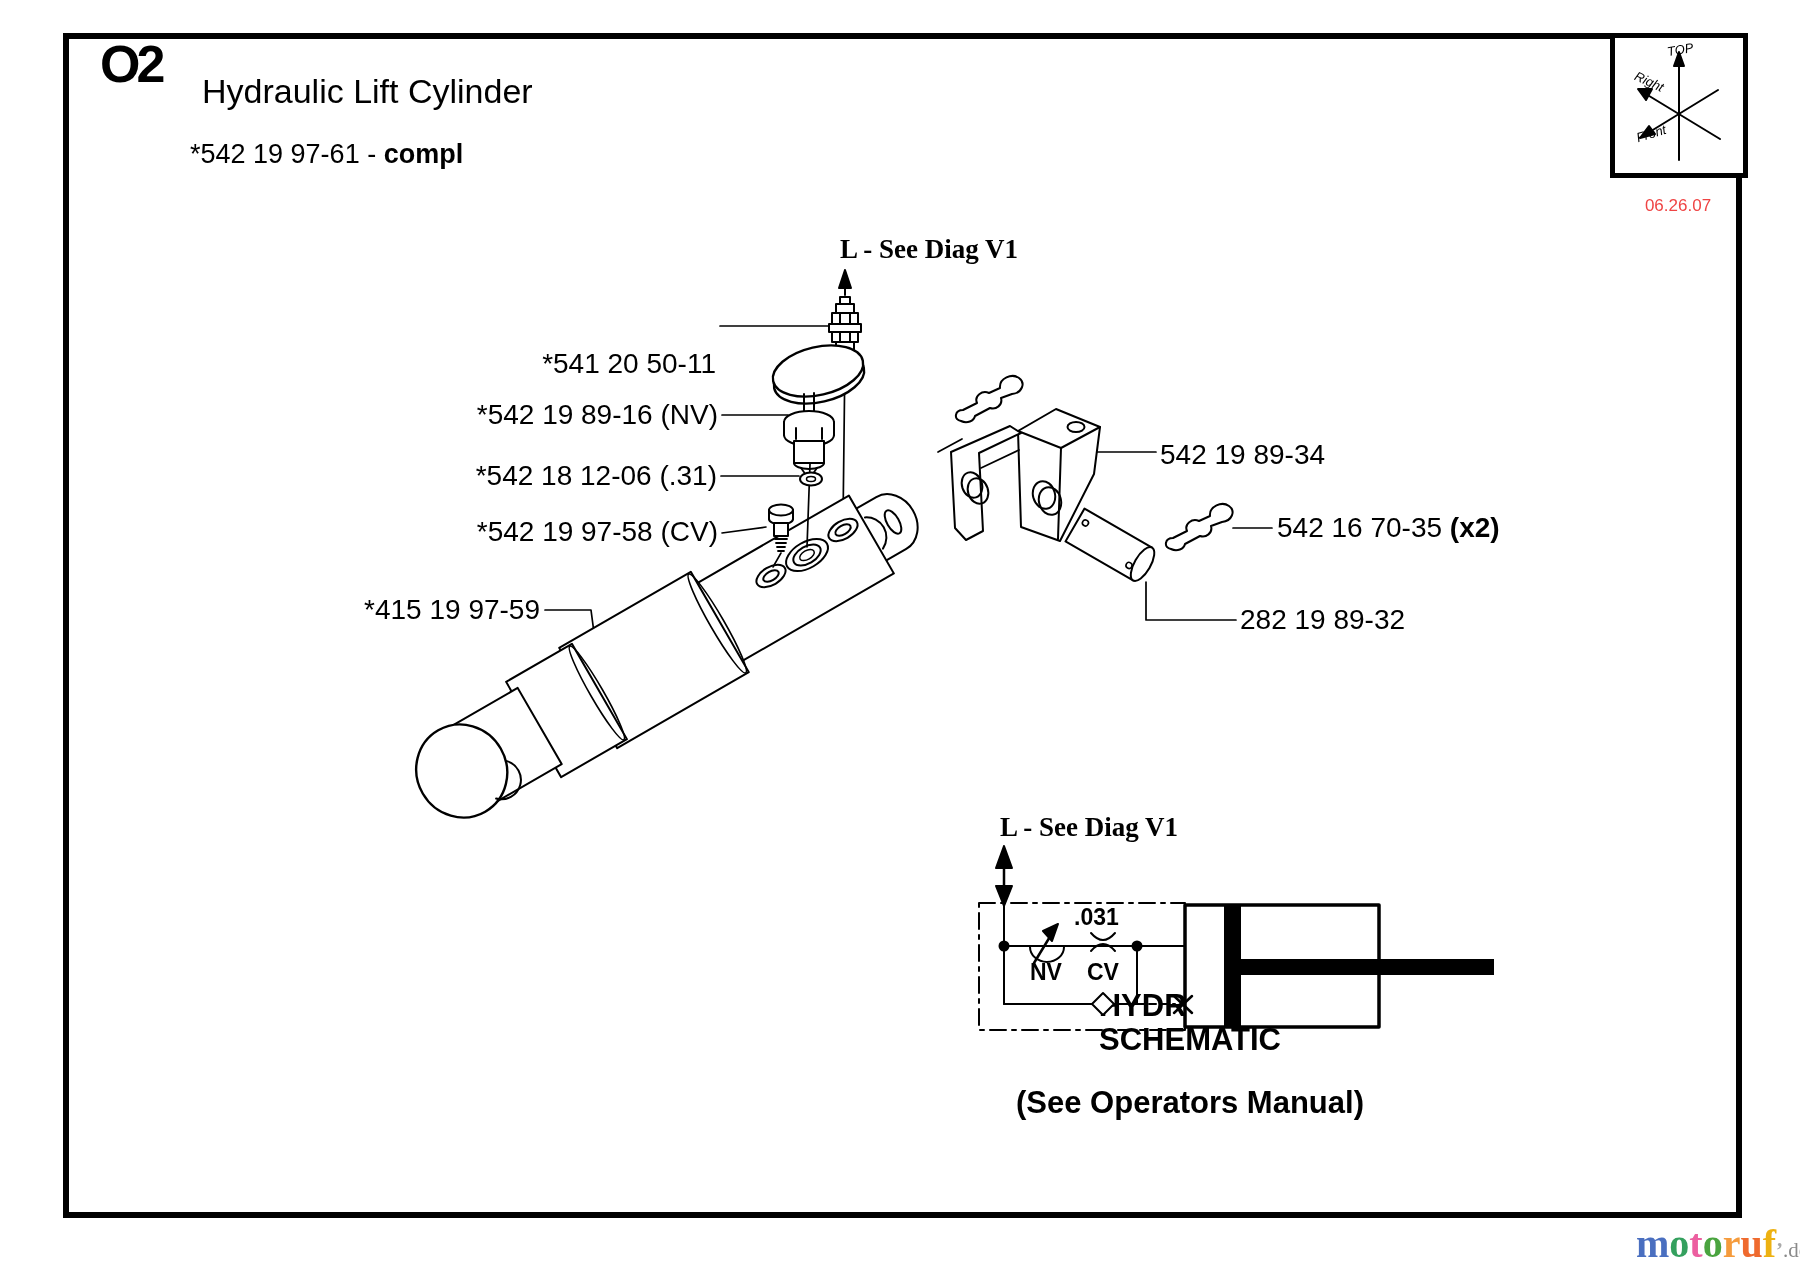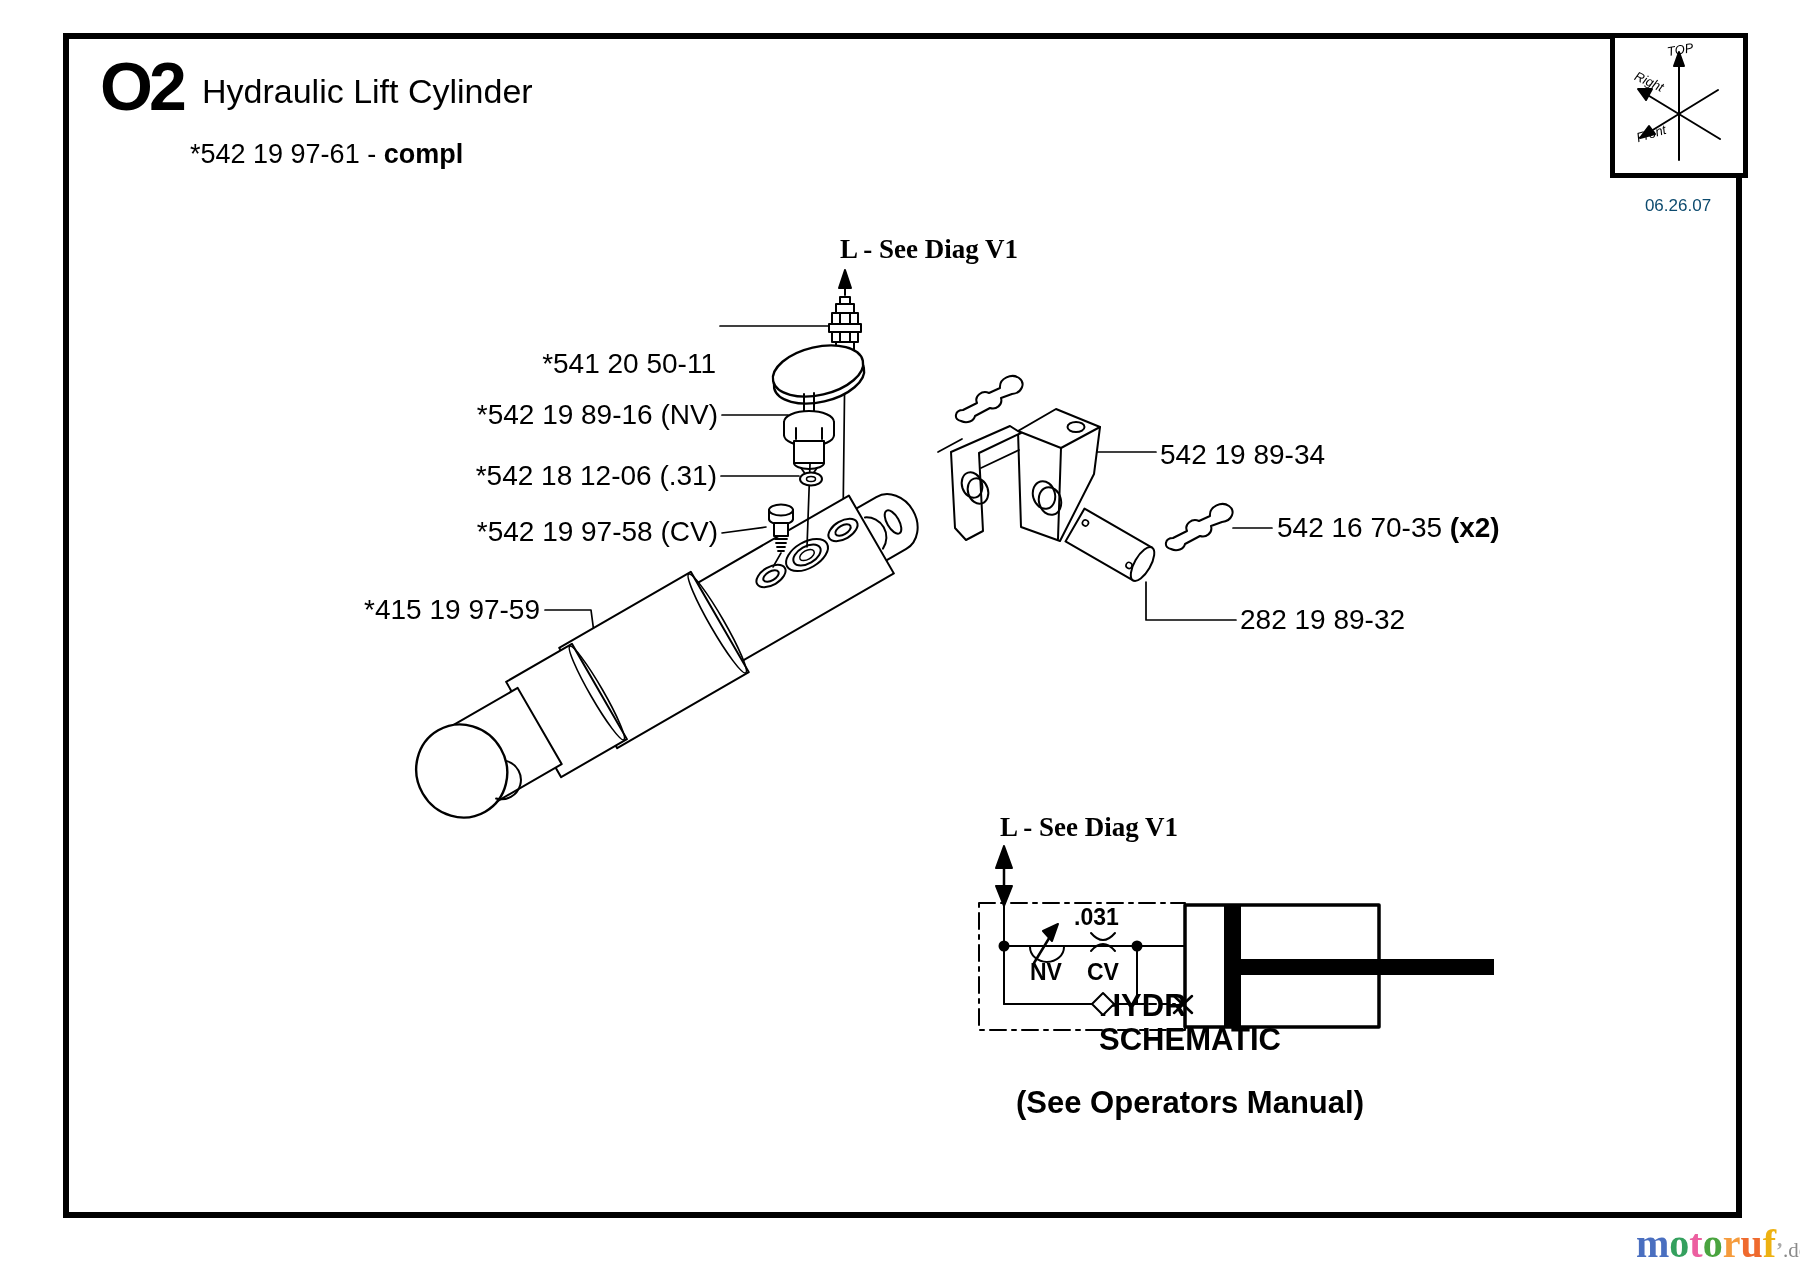--- a/index.html
+++ b/index.html
@@ -5,30 +5,30 @@
   html,body{margin:0;padding:0;background:#e8e8e8;}
   .page{
     position:relative;width:1800px;height:1268px;background:#ffffff;
     font-family:"Liberation Sans",sans-serif;color:#000;overflow:hidden;
   }
   .abs{position:absolute;}
   .frame{
     position:absolute;left:63px;top:33px;width:1679px;height:1185px;
     border:6px solid #000;box-sizing:border-box;
   }
-  .sec-code{left:100px;top:52px;font-size:68px;font-weight:bold;letter-spacing:-4px;line-height:68px;}
+  .sec-code{left:100px;top:30px;font-size:52px;font-weight:bold;letter-spacing:-4px;line-height:68px;}
   .page-title{left:202px;top:74px;font-size:34px;font-weight:normal;line-height:34px;}
   .subtitle{left:190px;top:141px;font-size:27px;line-height:27px;}
   .subtitle b{font-weight:bold;}
   .orient-box{
     position:absolute;left:1610px;top:33px;width:138px;height:145px;
     border:5px solid #000;box-sizing:border-box;background:#fff;
   }
   .axis-label{font-size:13px;font-style:italic;white-space:nowrap;}
-  .date{left:1634px;top:196px;width:88px;text-align:center;font-size:17px;color:#0c4a6e;}
+  .date{left:1634px;top:196px;width:88px;text-align:center;font-size:17px;color:#ef4444;}
   .see-diag{font-size:27px;font-weight:bold;line-height:27px;white-space:nowrap;font-family:Liberation Serif, serif;}
   .part-label{font-size:28px;line-height:28px;white-space:nowrap;}
   .part-label b{font-weight:bold;}
   .pl-right{text-align:right;width:300px;}
   .sch-small{font-size:23px;font-weight:bold;line-height:23px;white-space:nowrap;}
   .sch-title{left:1008px;width:364px;text-align:center;font-size:31px;font-weight:bold;line-height:34px;}
   .logo{left:1636px;top:1224px;font-family:"Liberation Serif",serif;font-size:40px;font-weight:600;line-height:40px;white-space:nowrap;}
   .logo .suffix{font-size:21px;color:#8a8a8a;font-weight:400;}
   .logo .tick{font-size:21px;color:#aaagray;color:#aaaaaa;}
   svg.art{position:absolute;left:0;top:0;}

